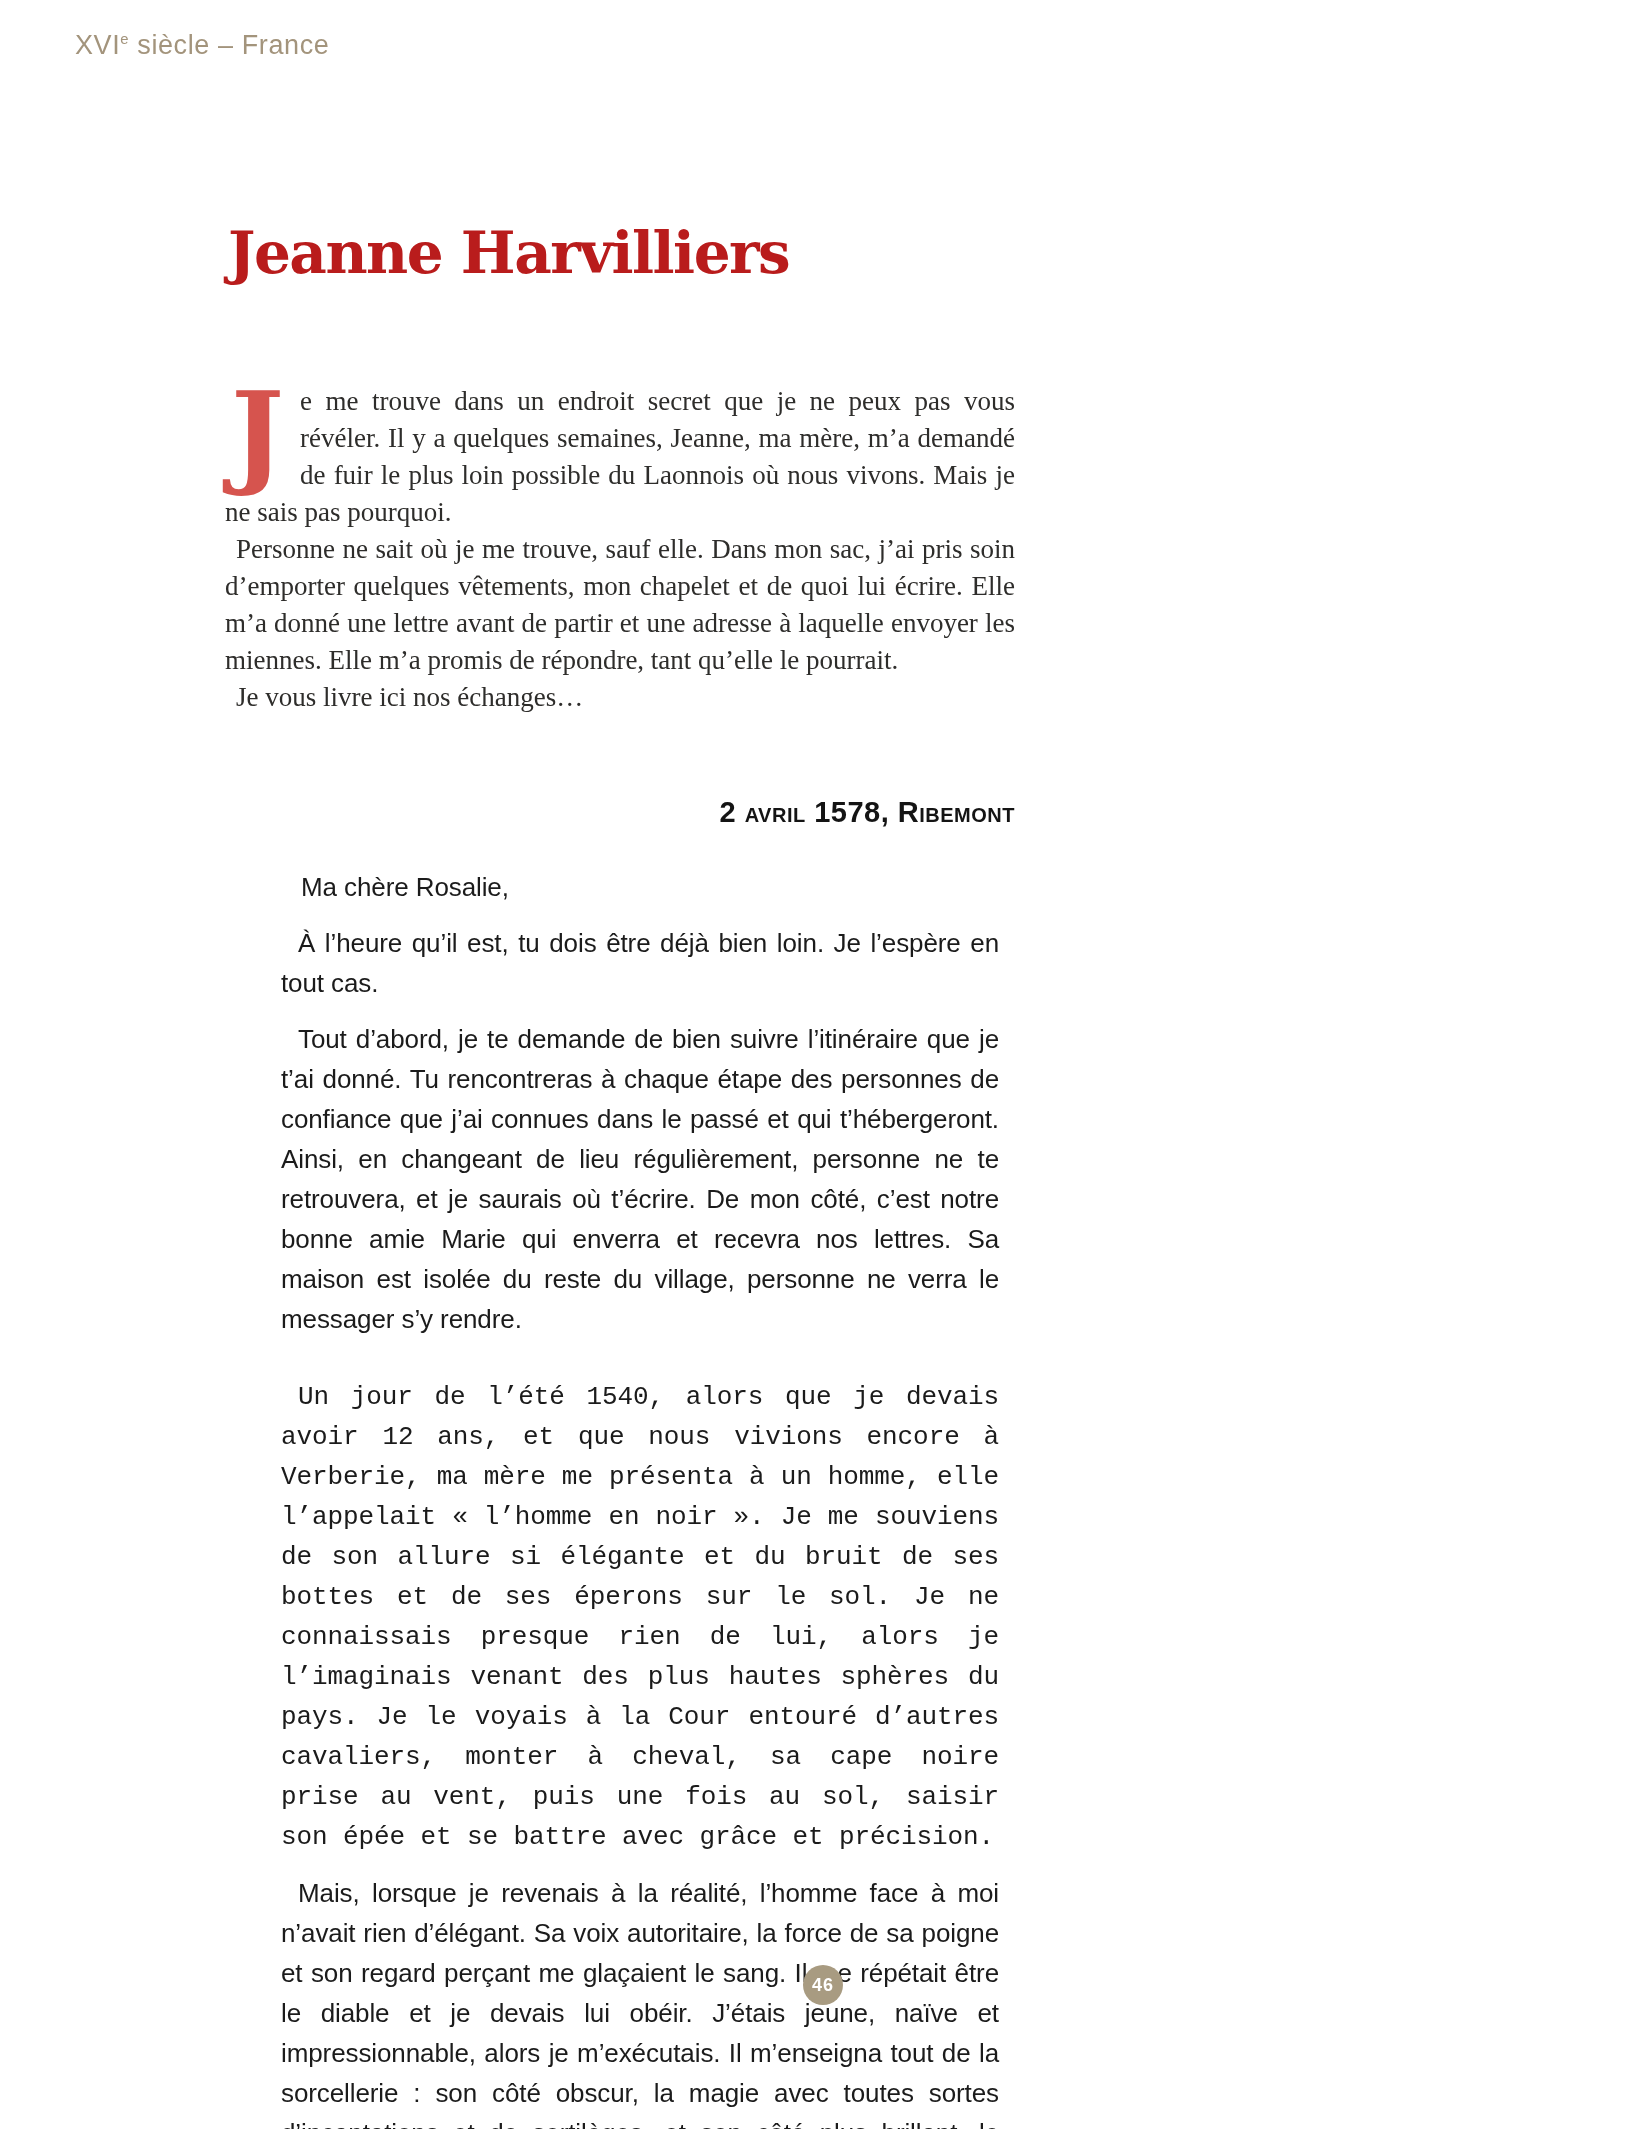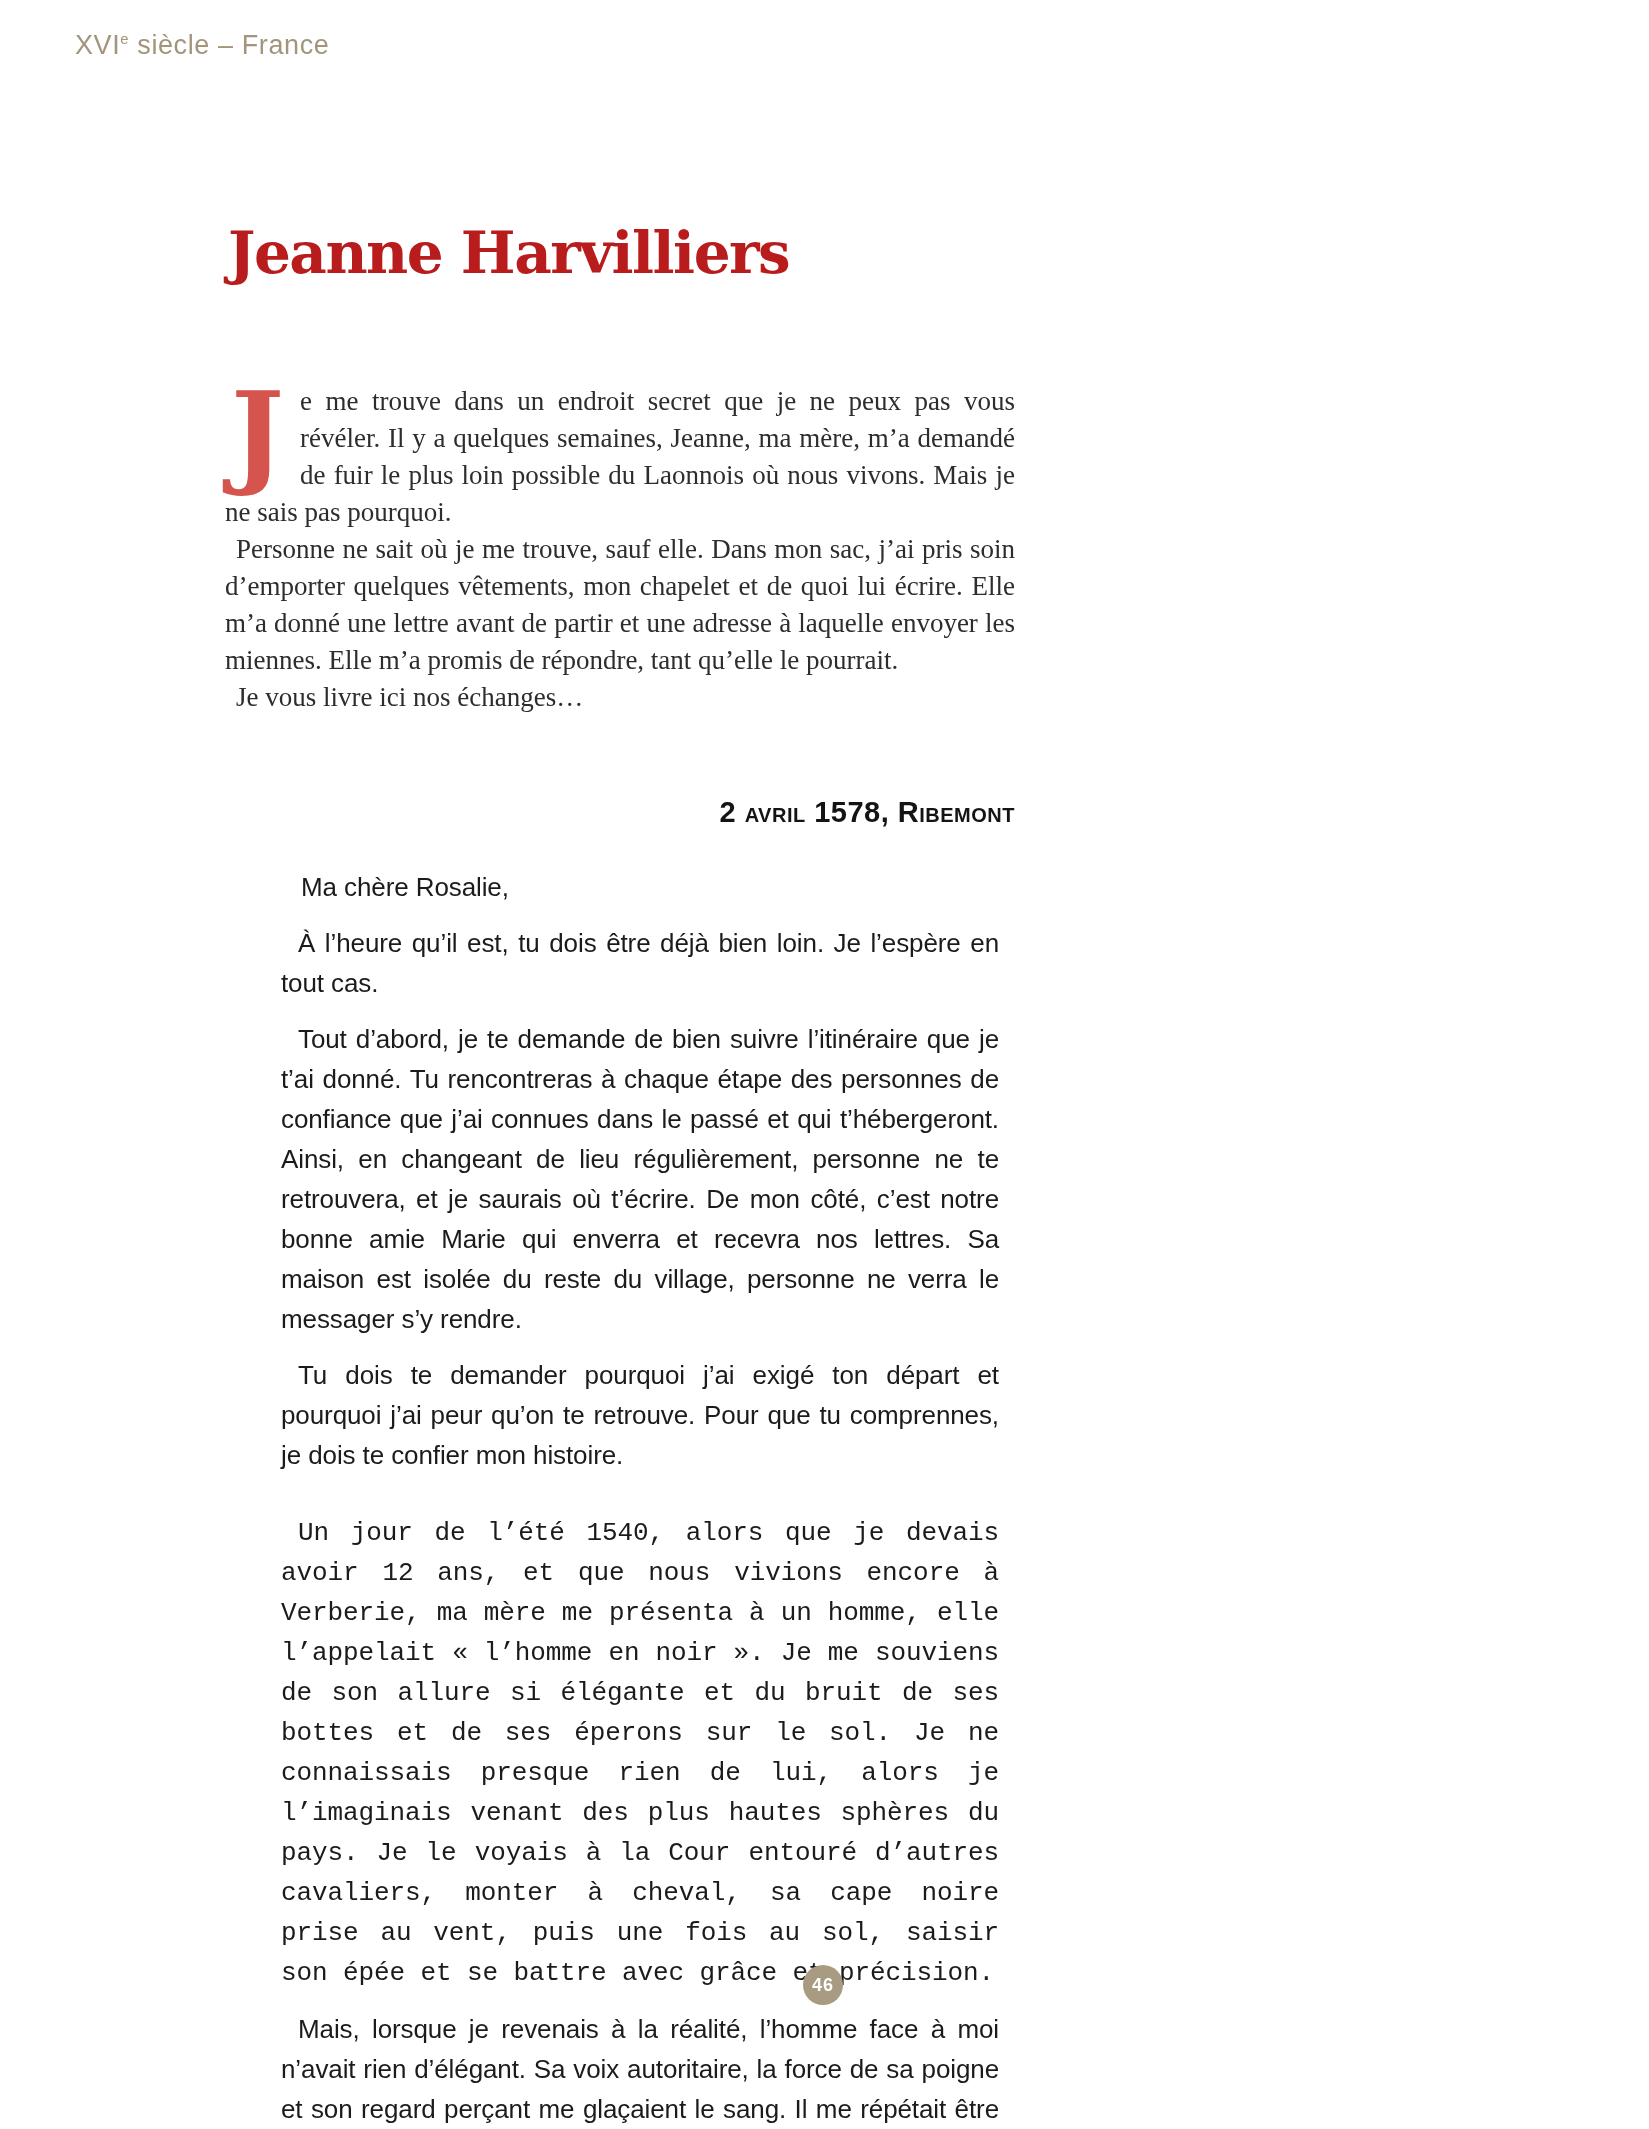--- a/index.html
+++ b/index.html
@@ -90,21 +90,20 @@
     <p class="opening"><span class="dropcap">J</span><span>e me trouve dans un endroit secret que je ne peux pas vous révéler. Il y a quelques semaines, Jeanne, ma mère, m’a demandé de fuir le plus loin possible du Laonnois où nous vivons. Mais je ne sais pas pourquoi.</span></p>
     <p class="indent-sm">Personne ne sait où je me trouve, sauf elle. Dans mon sac, j’ai pris soin d’emporter quelques vêtements, mon chapelet et de quoi lui écrire. Elle m’a donné une lettre avant de partir et une adresse à laquelle envoyer les miennes. Elle m’a promis de répondre, tant qu’elle le pourrait.</p>
     <p class="echanges">Je vous livre ici nos échanges…</p>
   </section>
 
   <section class="letter">
     <div class="dateline">2 avril 1578, Ribemont</div>
     <p class="salutation">Ma chère Rosalie,</p>
     <p class="letter-p">À l’heure qu’il est, tu dois être déjà bien loin. Je l’espère en tout cas.</p>
     <p class="letter-p">Tout d’abord, je te demande de bien suivre l’itinéraire que je t’ai donné. Tu rencontreras à chaque étape des personnes de confiance que j’ai connues dans le passé et qui t’hébergeront. Ainsi, en changeant de lieu régulièrement, personne ne te retrouvera, et je saurais où t’écrire. De mon côté, c’est notre bonne amie Marie qui enverra et recevra nos lettres. Sa maison est isolée du reste du village, personne ne verra le messager s’y rendre.</p>
-    <p class="letter-p">Tu dois te demander pourquoi j’ai exigé ton départ et pourquoi j’ai peur qu’on te retrouve. Pour que tu comprennes, je dois te confier mon histoire.</p>
     <p class="letter-p gap">Un jour de l’été 1540, alors que je devais avoir 12 ans, et que nous vivions encore à Verberie, ma mère me présenta à un homme, elle l’appelait «&nbsp;l’homme en noir&nbsp;». Je me souviens de son allure si élégante et du bruit de ses bottes et de ses éperons sur le sol. Je ne connaissais presque rien de lui, alors je l’imaginais venant des plus hautes sphères du pays. Je le voyais à la Cour entouré d’autres cavaliers, monter à cheval, sa cape noire prise au vent, puis une fois au sol, saisir son épée et se battre avec grâce et précision.</p>
     <p class="letter-p">Mais, lorsque je revenais à la réalité, l’homme face à moi n’avait rien d’élégant. Sa voix autoritaire, la force de sa poigne et son regard perçant me glaçaient le sang. Il me répétait être le diable et je devais lui obéir. J’étais jeune, naïve et impressionnable, alors je m’exécutais. Il m’enseigna tout de la sorcellerie&nbsp;: son côté obscur, la magie avec toutes sortes d’incantations et de sortilèges, et son côté plus brillant, le pouvoir des plantes qui guérissent et les mélanges naturels qui soulagent de nombreuses douleurs. Au fil des années, il me disait que mes compétences grandissaient et que je deviendrais</p>
   </section>
 
   <div class="page-number">
       <span>46</span>
     </div>
 
 </div>
 

